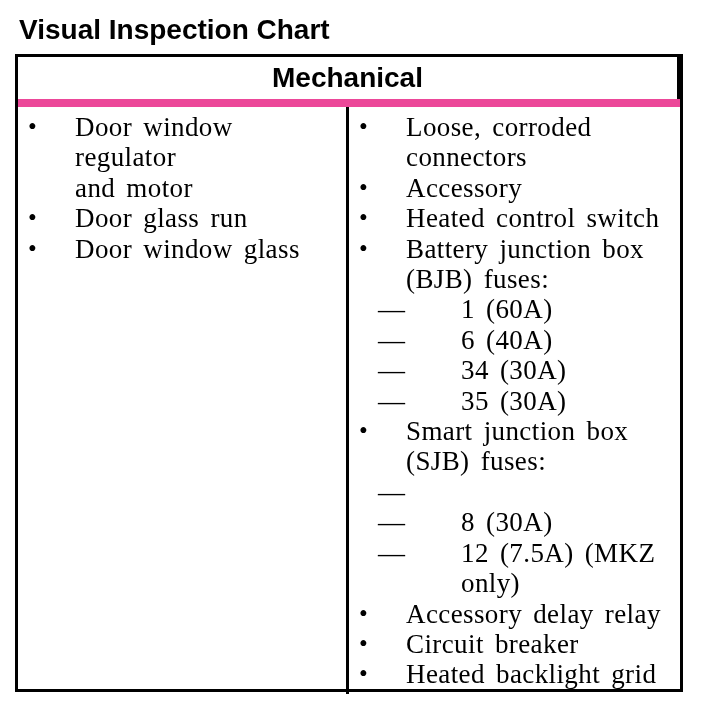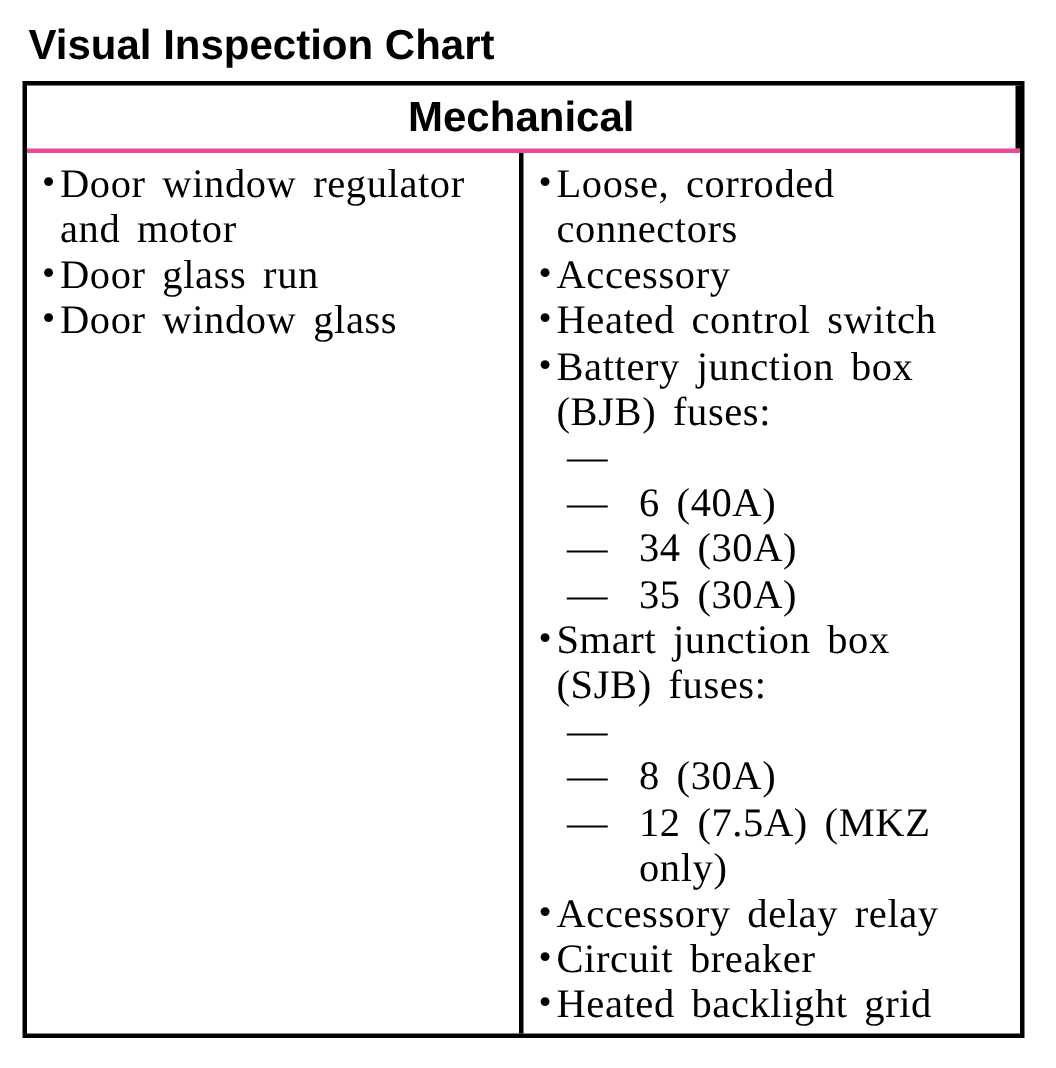--- a/index.html
+++ b/index.html
@@ -31,21 +31,21 @@
     top: 54px;
     width: 668px;
     height: 638px;
     border: 3px solid #000000;
     box-sizing: border-box;
     background: #ffffff;
   }
   .header-row {
     display: flex;
     height: 42px;
-    border-bottom: 3px solid #ec4899;
+    border-bottom: 8px solid #ec4899;
   }
   .header-cell {
     flex: 1 1 50%;
     box-sizing: border-box;
     text-align: center;
     font-family: "Liberation Sans", sans-serif;
     font-weight: bold;
     font-size: 28px;
     line-height: 41px;
   }
@@ -73,20 +73,21 @@
     display: flex;
     align-items: flex-start;
   }
   .item .bullet {
     flex: 0 0 12px;
     font-size: 25px;
   }
   .item .txt {
     flex: 1 1 auto;
     white-space: pre-wrap;
+    margin-left: 35px;
   }
   .item.sub {
     padding-left: 19px;
   }
   .item.sub .dash {
     flex: 0 0 48px;
   }
 </style>
 </head>
 <body>
@@ -127,20 +128,21 @@
           <span class="bullet">•</span>
           <span class="txt">Heated control switch</span>
         </div>
         <div class="item">
           <span class="bullet">•</span>
           <span class="txt">Battery junction box
 (BJB) fuses:</span>
         </div>
         <div class="item sub">
           <span class="dash">—</span>
+          <span class="txt">1 (60A)</span>
         </div>
         <div class="item sub">
           <span class="dash">—</span>
           <span class="txt">6 (40A)</span>
         </div>
         <div class="item sub">
           <span class="dash">—</span>
           <span class="txt">34 (30A)</span>
         </div>
         <div class="item sub">

